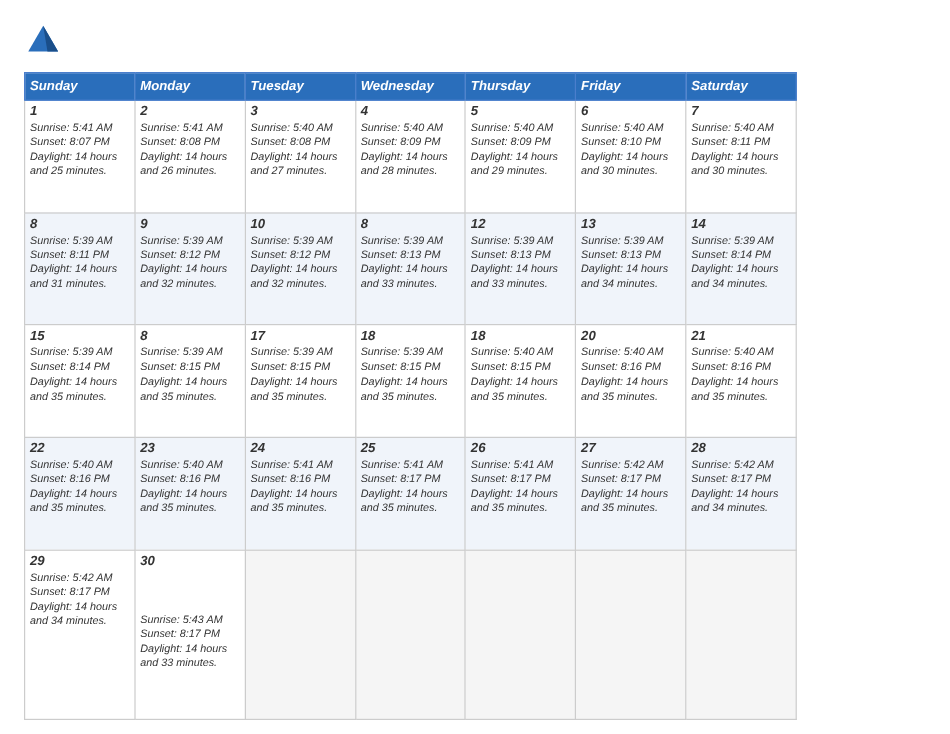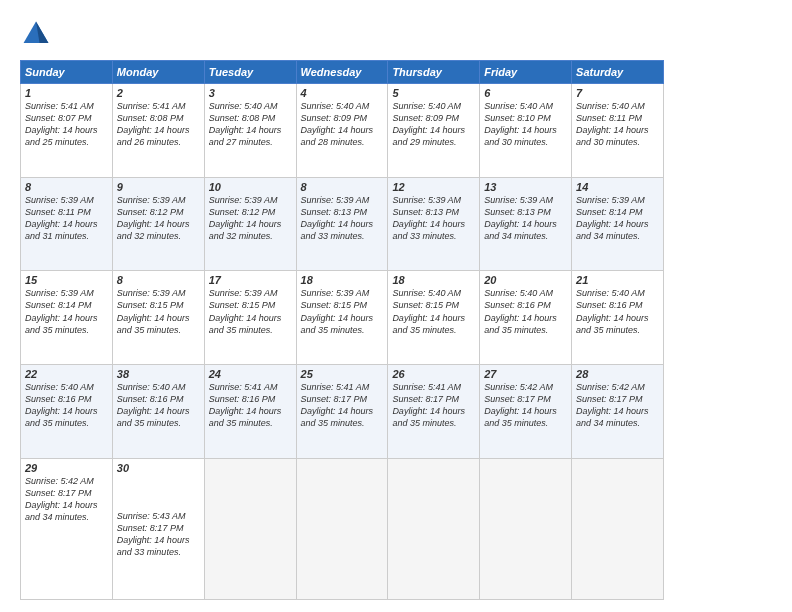--- a/index.html
+++ b/index.html
@@ -293,21 +293,21 @@
         </tr>
         <tr>
           <td>
             <span class="day-num">22</span>
             <div class="day-info" style="white-space: pre-line;">Sunrise: 5:40 AM
 Sunset: 8:16 PM
 Daylight: 14 hours
 and 35 minutes.</div>
           </td>
           <td>
-            <span class="day-num">38</span>
+            <span class="day-num">23</span>
             <div class="day-info" style="white-space: pre-line;">Sunrise: 5:40 AM
 Sunset: 8:16 PM
 Daylight: 14 hours
 and 35 minutes.</div>
           </td>
           <td>
             <span class="day-num">24</span>
             <div class="day-info" style="white-space: pre-line;">Sunrise: 5:41 AM
 Sunset: 8:16 PM
 Daylight: 14 hours

